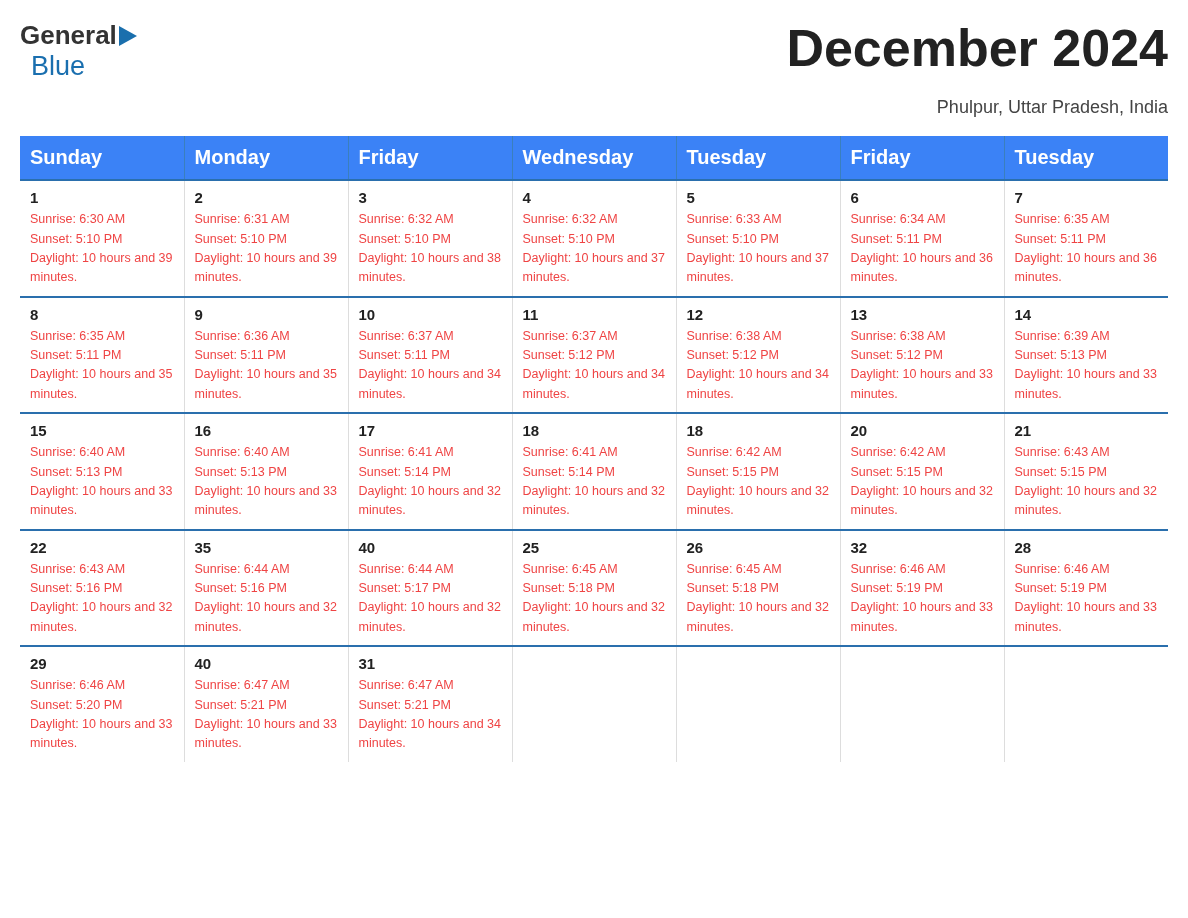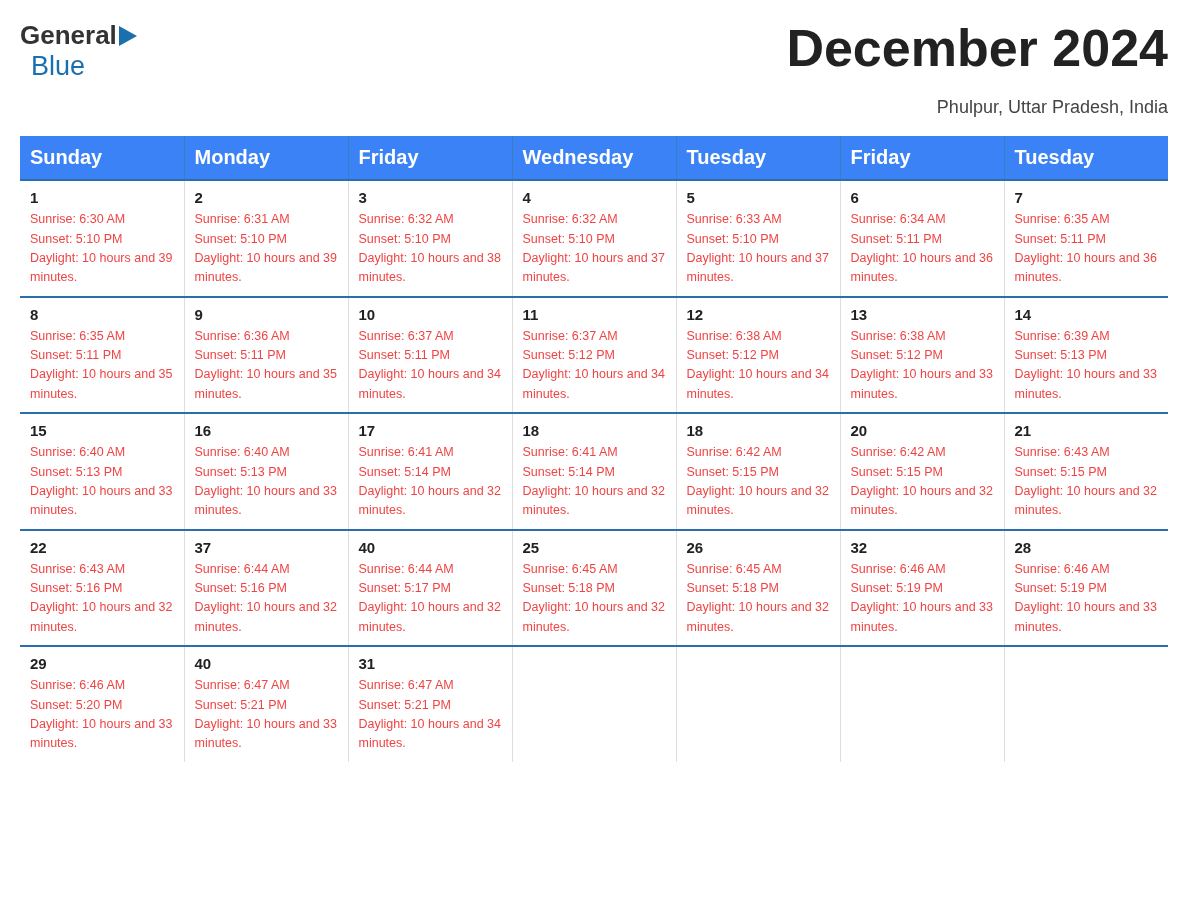--- a/index.html
+++ b/index.html
@@ -221,21 +221,21 @@
           <div class="day-number">21</div>
 <div class="day-info">Sunrise: 6:43 AM<br>Sunset: 5:15 PM<br>Daylight: 10 hours and 32 minutes.</div>
         </td>
       </tr>
       <tr>
         <td>
           <div class="day-number">22</div>
 <div class="day-info">Sunrise: 6:43 AM<br>Sunset: 5:16 PM<br>Daylight: 10 hours and 32 minutes.</div>
         </td>
         <td>
-          <div class="day-number">37</div>
+          <div class="day-number">35</div>
 <div class="day-info">Sunrise: 6:44 AM<br>Sunset: 5:16 PM<br>Daylight: 10 hours and 32 minutes.</div>
         </td>
         <td>
           <div class="day-number">40</div>
 <div class="day-info">Sunrise: 6:44 AM<br>Sunset: 5:17 PM<br>Daylight: 10 hours and 32 minutes.</div>
         </td>
         <td>
           <div class="day-number">25</div>
 <div class="day-info">Sunrise: 6:45 AM<br>Sunset: 5:18 PM<br>Daylight: 10 hours and 32 minutes.</div>
         </td>

